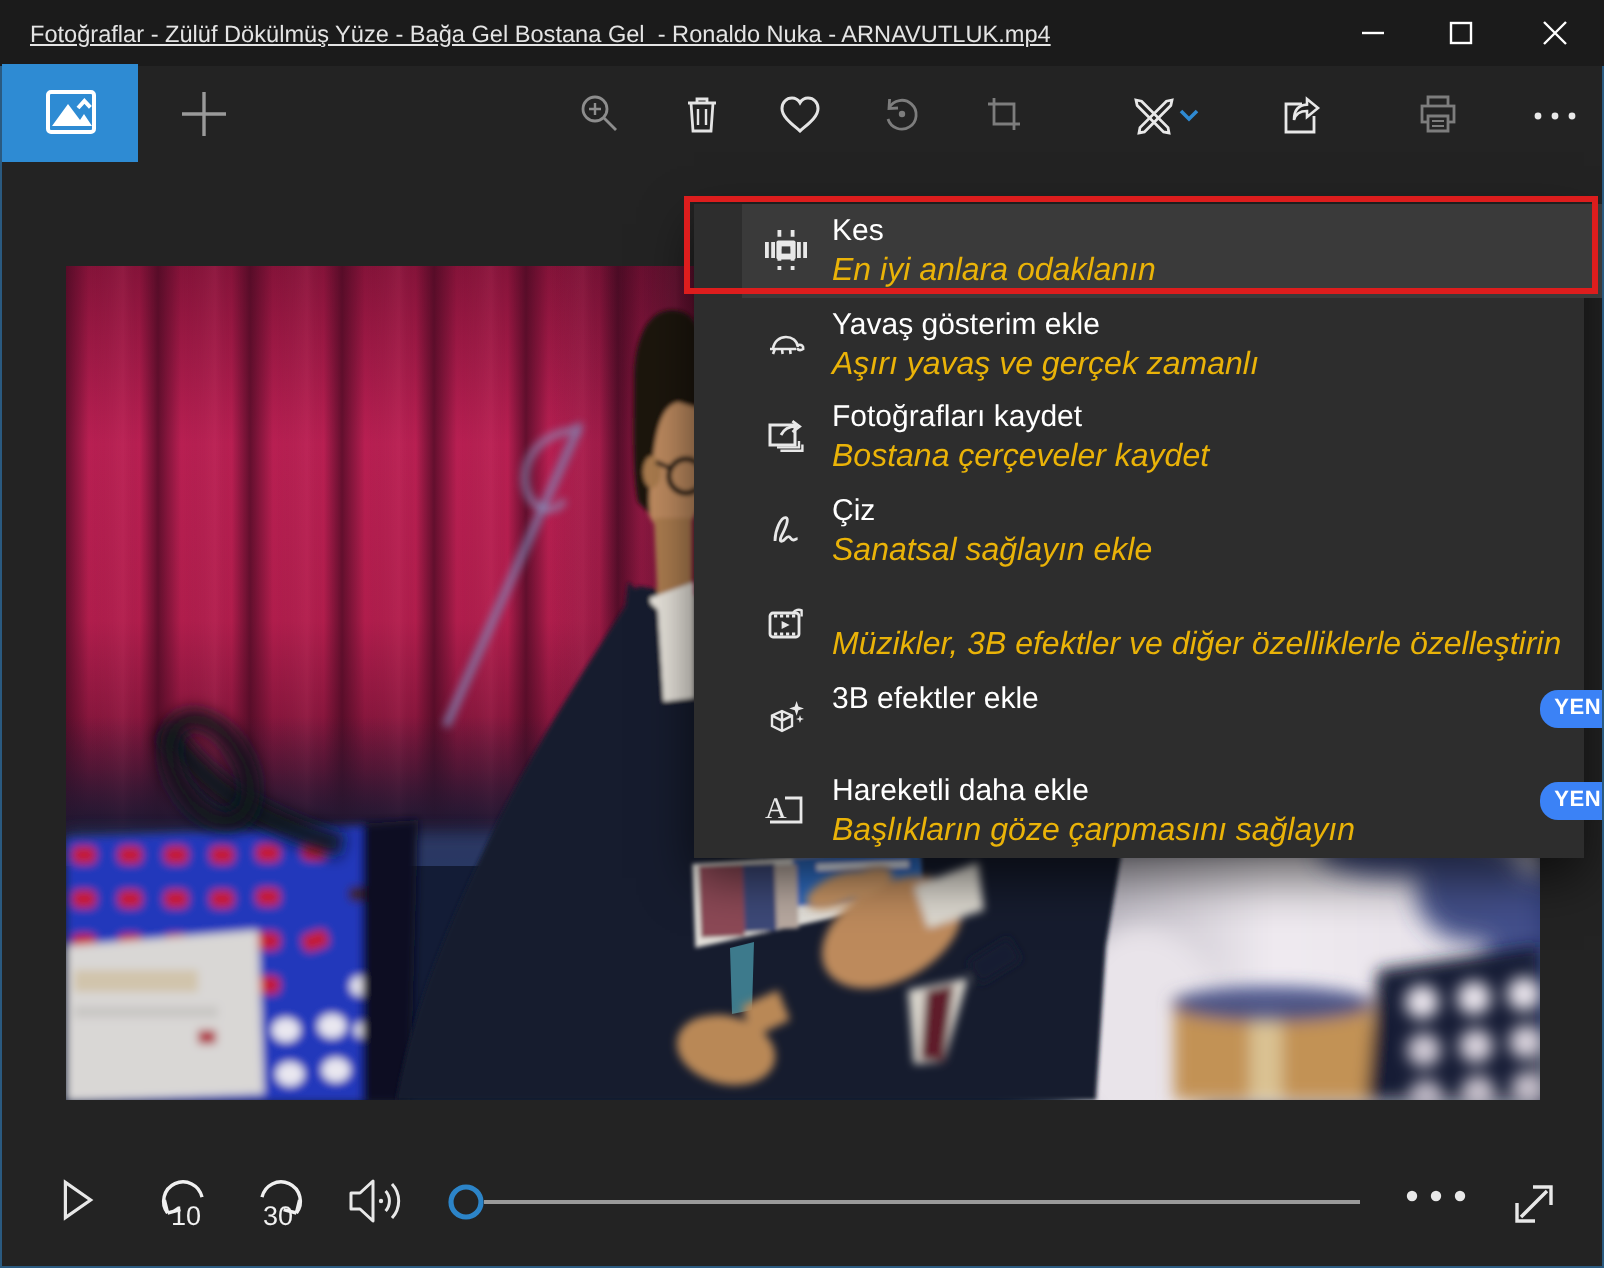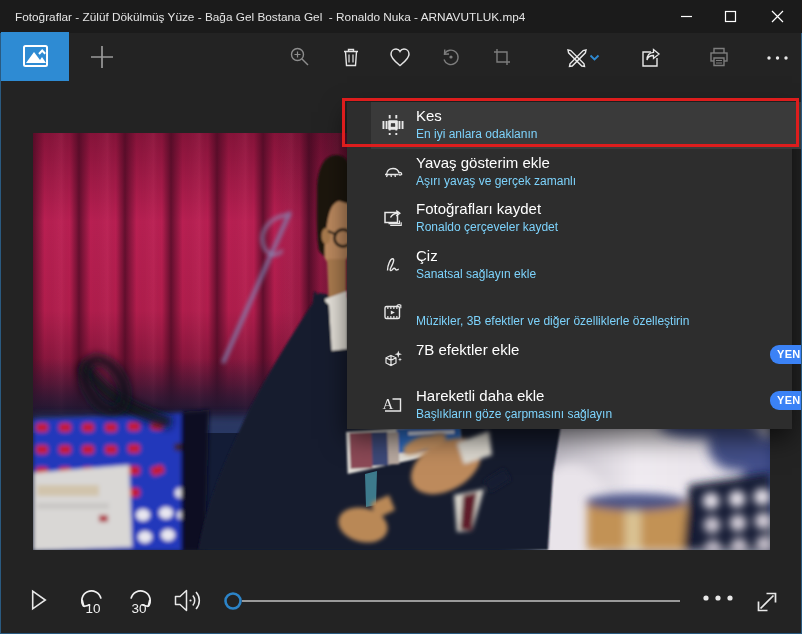--- a/index.html
+++ b/index.html
@@ -1,31 +1,31 @@
 <!DOCTYPE html>
 <html><head>
 <meta charset="utf-8">
 <style>
 * { margin:0; padding:0; box-sizing:border-box; }
 html,body { width:802px; height:634px; overflow:hidden; background:#232323;
   font-family:"Liberation Sans", sans-serif; }
 #app { position:absolute; left:0; top:0; width:802px; height:634px; background:#232323; }
 #titlebar { position:absolute; left:0; top:0; width:802px; height:33px; background:#1b1b1b; }
 #title { position:absolute; left:15px; top:0; height:33px; line-height:34px;
-  color:#e4e4e4; font-size:11.8px; white-space:nowrap; }
+  color:#e4e4e4; font-size:11.8px; white-space:nowrap;text-decoration:underline; }
 .winbtn { position:absolute; top:0; width:46px; height:33px; }
 #toolbar { position:absolute; left:0; top:33px; width:802px; height:52px; background:#232323; }
 #bluebtn { position:absolute; left:1px; top:32px; width:68px; height:49px; background:#2e8bd3; }
 .tico { position:absolute; top:46px; }
 #video { position:absolute; left:33px; top:133px; width:737px; height:417px; }
 #menu { position:absolute; left:347px; top:102px; width:445px; height:327px;
   background:#2d2d2d; box-shadow:0 10px 24px rgba(0,0,0,0.6); }
 .mitem { position:absolute; left:0; width:445px; height:47px;margin-left:24px; }
 .mtitle { position:absolute; left:45px; top:5px; font-size:15px; color:#ffffff; white-space:nowrap; }
-.msub { position:absolute; left:45px; top:25px; font-size:12px; color:#7dd3fc; white-space:nowrap; }
+.msub { position:absolute; left:45px; top:25px; font-size:16px; color:#eab308; white-space:nowrap;font-style:italic; }
 .micon { position:absolute; left:11px; top:12px; }
 .yeni { position:absolute; left:399px; top:9px; width:41px; height:19px; background:#3b82f6;
   border-radius:9px; color:#fff; font-size:11px; font-weight:bold; text-align:center; line-height:19.5px; letter-spacing:0.3px; }
 #redbox { position:absolute; left:342px; top:98px; width:457px; height:49px;
   border:3px solid #dd1d1d; }
 #borders { position:absolute; left:0; top:33px; width:802px; height:601px; pointer-events:none;
   border-left:1px solid #2a5a80; border-right:1px solid #2a5a80; border-bottom:1px solid #2a5a80; }
 </style>
 </head>
 <body>
@@ -293,21 +293,21 @@
     </div>
     <div class="mitem" style="top:93px">
       <svg class="micon" width="22" height="22" viewBox="0 0 22 22">
         <rect x="3" y="5.5" width="12.5" height="10" fill="none" stroke="#e8e8e8" stroke-width="1.5"></rect>
         <path d="M17.5 13.5 v3.2 h-11" fill="none" stroke="#e8e8e8" stroke-width="1.2"></path>
         <path d="M19.2 15.2 v3.2 h-11" fill="none" stroke="#e8e8e8" stroke-width="1.2"></path>
         <path d="M8.5 10.5 C10 7.5 13 6 16.5 6.2" fill="none" stroke="#e8e8e8" stroke-width="1.4"></path>
         <path d="M14.2 3.6 L17.8 6.3 L14.2 9" fill="none" stroke="#e8e8e8" stroke-width="1.4"></path>
       </svg>
       <div class="mtitle">Fotoğrafları kaydet</div>
-        <div class="msub">Ronaldo çerçeveler kaydet</div>
+        <div class="msub">Bostana çerçeveler kaydet</div>
     </div>
     <div class="mitem" style="top:140px">
       <svg class="micon" width="22" height="22" viewBox="0 0 22 22">
         <path d="M5.5 16.5 C5.5 11 8.5 4.5 10.8 4.8 C13 5.1 10.5 10.5 8.8 13.8 C7.8 15.8 8 16.8 9 16.6 C10.5 16.3 10.8 14.3 12.3 14.3 C13.5 14.3 13.2 16 14.6 16 C15.6 16 16 15.3 16.8 15.3" fill="none" stroke="#e8e8e8" stroke-width="1.4"></path>
       </svg>
       <div class="mtitle">Çiz</div>
         <div class="msub">Sanatsal sağlayın ekle</div>
     </div>
     <div class="mitem" style="top:187px">
       <svg class="micon" width="22" height="22" viewBox="0 0 22 22">
@@ -317,21 +317,21 @@
         <path d="M8.8 9.5 L12.8 11.5 L8.8 13.5 Z" fill="#e8e8e8"></path>
       </svg>
         <div class="msub">Müzikler, 3B efektler ve diğer özelliklerle özelleştirin</div>
     </div>
     <div class="mitem" style="top:234px">
       <svg class="micon" width="22" height="22" viewBox="0 0 22 22">
         <path d="M9 7.5 L14 9.8 V15 L9 17.5 L4 15 V9.8 Z M9 7.5 V12.3 M4 9.8 L9 12.3 L14 9.8 M9 17.5 V12.3" fill="none" stroke="#e8e8e8" stroke-width="1.2"></path>
         <path d="M16.3 2.5 L17.2 5.3 L20 6.2 L17.2 7.1 L16.3 9.9 L15.4 7.1 L12.6 6.2 L15.4 5.3 Z" fill="#e8e8e8"></path>
         <path d="M18 9.5 L18.5 11 L20 11.5 L18.5 12 L18 13.5 L17.5 12 L16 11.5 L17.5 11 Z" fill="#e8e8e8"></path>
       </svg>
-      <div class="mtitle">7B efektler ekle</div>
+      <div class="mtitle">3B efektler ekle</div>
       <div class="yeni">YENİ</div>
     </div>
     <div class="mitem" style="top:280px">
       <svg class="micon" width="22" height="22" viewBox="0 0 22 22">
         <text x="0.5" y="15" font-family="Liberation Serif, serif" font-size="15" fill="#e8e8e8">A</text>
         <path d="M10.5 5 H18.5 V17 H3" fill="none" stroke="#e8e8e8" stroke-width="1.4"></path>
       </svg>
       <div class="mtitle">Hareketli daha ekle</div>
         <div class="msub">Başlıkların göze çarpmasını sağlayın</div>
       <div class="yeni">YENİ</div>

